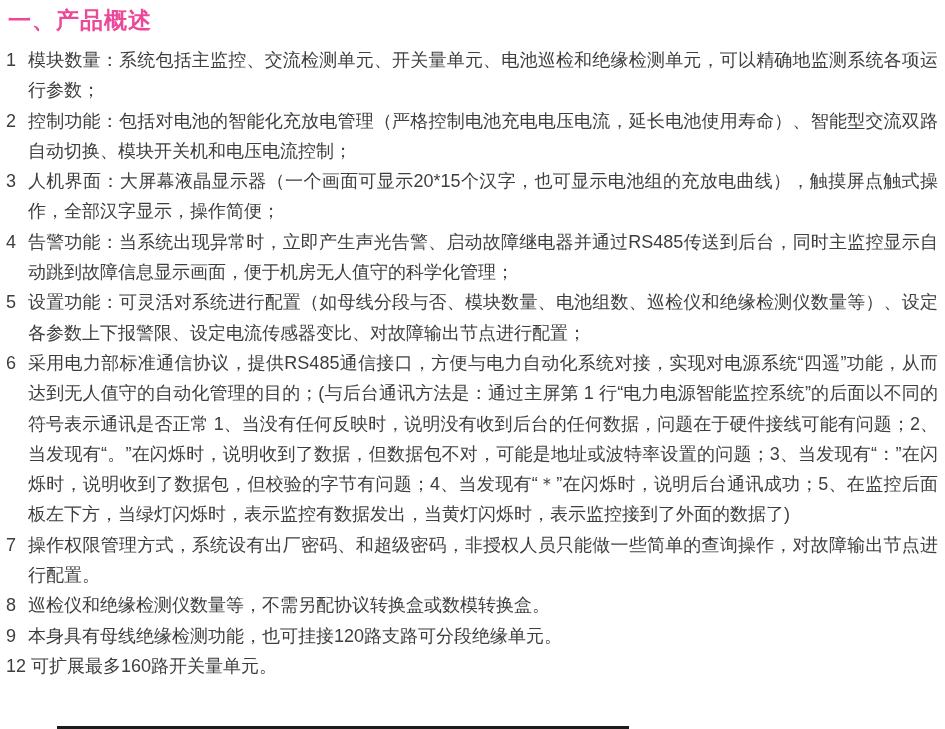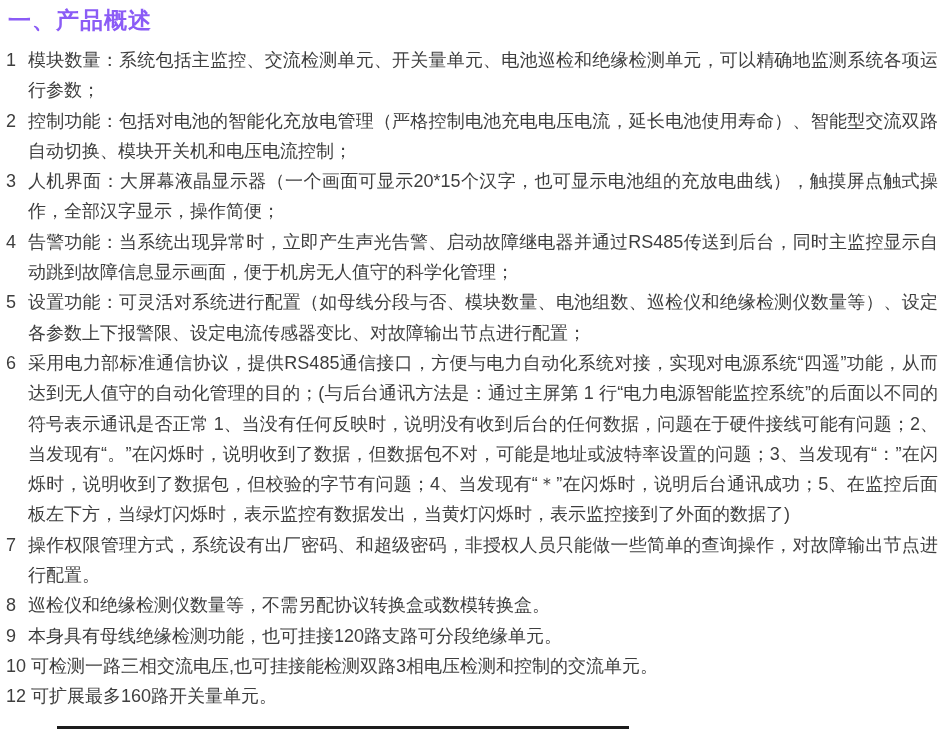--- a/index.html
+++ b/index.html
@@ -40,21 +40,21 @@
     bottom: 0;
     width: 572px;
     height: 3px;
     background: #1c1c1c;
   }
 </style>
 </head>
 <body>
 
 <div class="page">
-  <h1 class="title" style="color: #8b5cf6;">一、产品概述</h1>
+  <h1 class="title" style="color: #ec4899;">一、产品概述</h1>
 
   <div class="items">
     <div class="item">
       <span class="num">1</span>
       <span class="txt">模块数量：系统包括主监控、交流检测单元、开关量单元、电池巡检和绝缘检测单元，可以精确地监测系统各项运行参数；</span>
     </div>
     <div class="item">
       <span class="num">2</span>
       <span class="txt">控制功能：包括对电池的智能化充放电管理（严格控制电池充电电压电流，延长电池使用寿命）、智能型交流双路自动切换、模块开关机和电压电流控制；</span>
     </div>
@@ -80,23 +80,19 @@
     </div>
     <div class="item">
       <span class="num">8</span>
       <span class="txt">巡检仪和绝缘检测仪数量等，不需另配协议转换盒或数模转换盒。</span>
     </div>
     <div class="item">
       <span class="num">9</span>
       <span class="txt">本身具有母线绝缘检测功能，也可挂接120路支路可分段绝缘单元。</span>
     </div>
     <div class="item">
-      <span class="num">10</span>
-      <span class="txt">可检测一路三相交流电压,也可挂接能检测双路3相电压检测和控制的交流单元。</span>
-    </div>
-    <div class="item">
       <span class="num">12</span>
       <span class="txt">可扩展最多160路开关量单元。</span>
     </div>
   </div>
 </div>
 
 <div class="cut-line"></div>
 
 </body></html>

